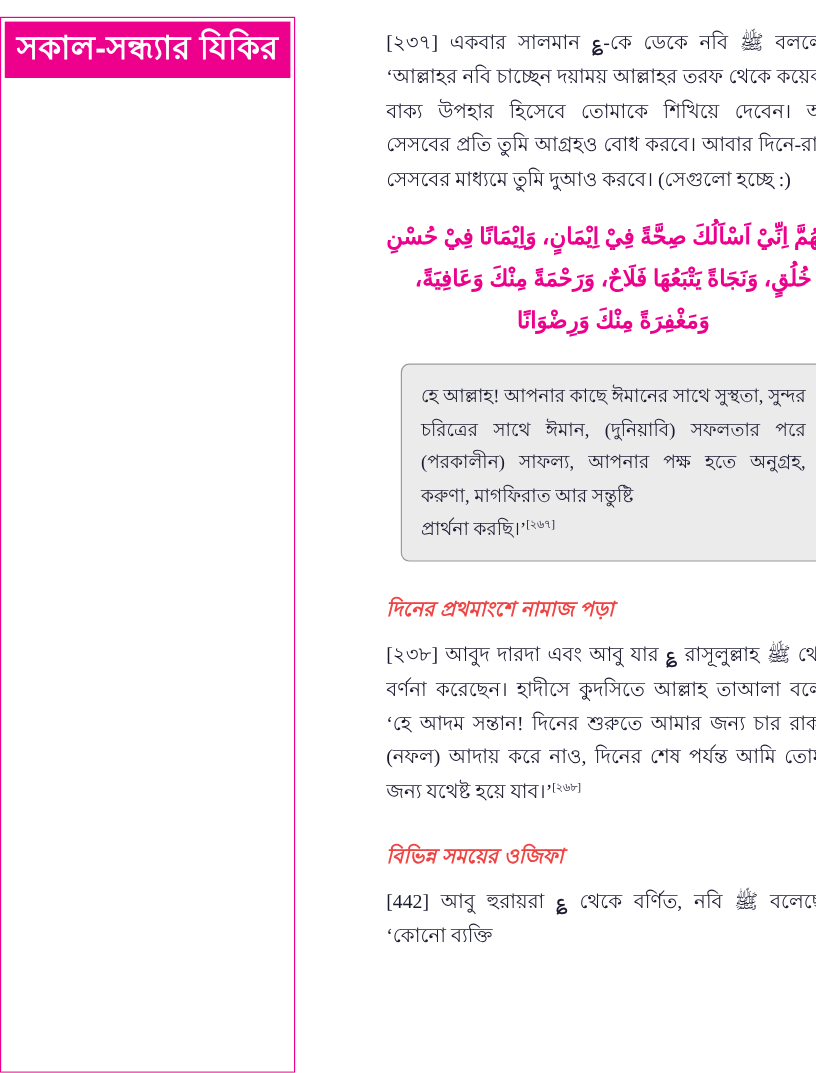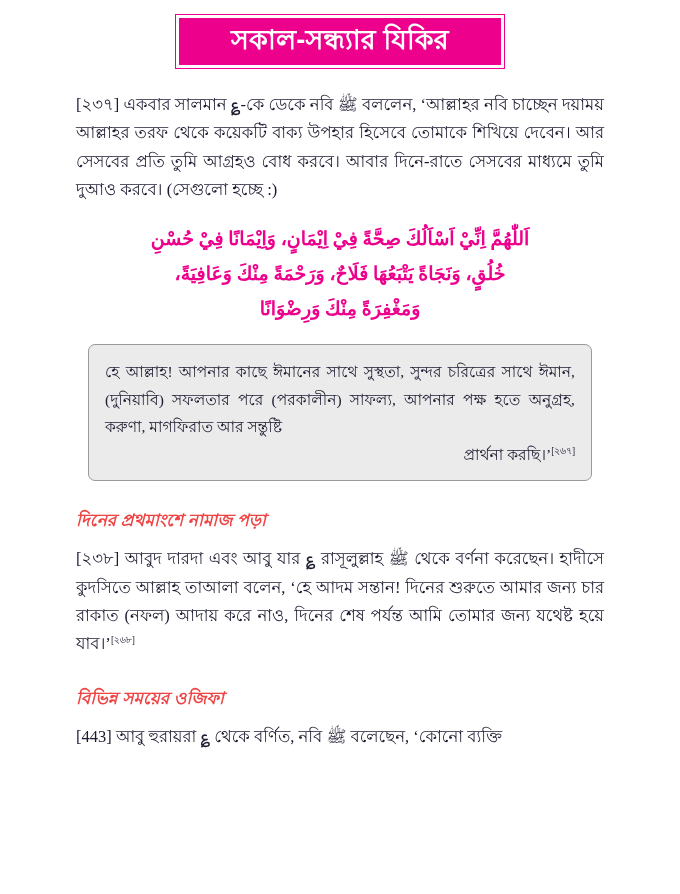--- a/index.html
+++ b/index.html
@@ -16,21 +16,21 @@
     overflow: hidden;
   }
 
   .page {
     width: 680px;
     height: 894px;
     box-sizing: border-box;
     padding: 0;
     position: relative;
     display: flex;
-    flex-direction: column;
+    flex-direction: row;
   }
 
   
   .banner-outer {
     margin: 14px auto 0 auto;
     width: 330px;
     border: 1.5px solid #EC008C;
     padding: 3px;
     box-sizing: border-box;
     background: #ffffff;
@@ -104,21 +104,21 @@
   .trans-text {
     font-size: 15.5px;
     line-height: 1.78;
     text-align: justify;
     text-justify: inter-word;
     color: #1b1b30;
     margin: 0;
   }
   .trans-last {
     display: block;
-    text-align: right;
+    text-align: left;
     margin-top: 0;
   }
 
   
   .section-heading {
     color: #ef4444;
     font-size: 17px;
     font-weight: bold;
     font-family: "Liberation Sans", "DejaVu Sans", sans-serif;
     margin: 26px 0 0 0;
@@ -175,19 +175,19 @@
       </p>
     </div>
 
     <div class="section-heading">দিনের প্রথমাংশে নামাজ পড়া</div>
     <p class="para second">
       <span class="refnum">[২৩৮]</span><span> আবুদ দারদা এবং আবু যার ؏ রাসূলুল্লাহ ﷺ থেকে বর্ণনা করেছেন। হাদীসে কুদসিতে আল্লাহ তাআলা বলেন, ‘হে আদম সন্তান! দিনের শুরুতে আমার জন্য চার রাকাত (নফল) আদায় করে নাও, দিনের শেষ পর্যন্ত আমি তোমার জন্য যথেষ্ট হয়ে যাব।’</span><sup class="fnref">[২৬৮]</sup>
     </p>
 
     <div class="section-heading">বিভিন্ন সময়ের ওজিফা</div>
     <p class="para third">
-      <span class="refnum">[443]</span><span> আবু হুরায়রা ؏ থেকে বর্ণিত, নবি ﷺ বলেছেন, ‘কোনো ব্যক্তি</span>
+      <span class="refnum">[442]</span><span> আবু হুরায়রা ؏ থেকে বর্ণিত, নবি ﷺ বলেছেন, ‘কোনো ব্যক্তি</span>
     </p>
 
   </div>
 
 
 </div>
 
 </body></html>

